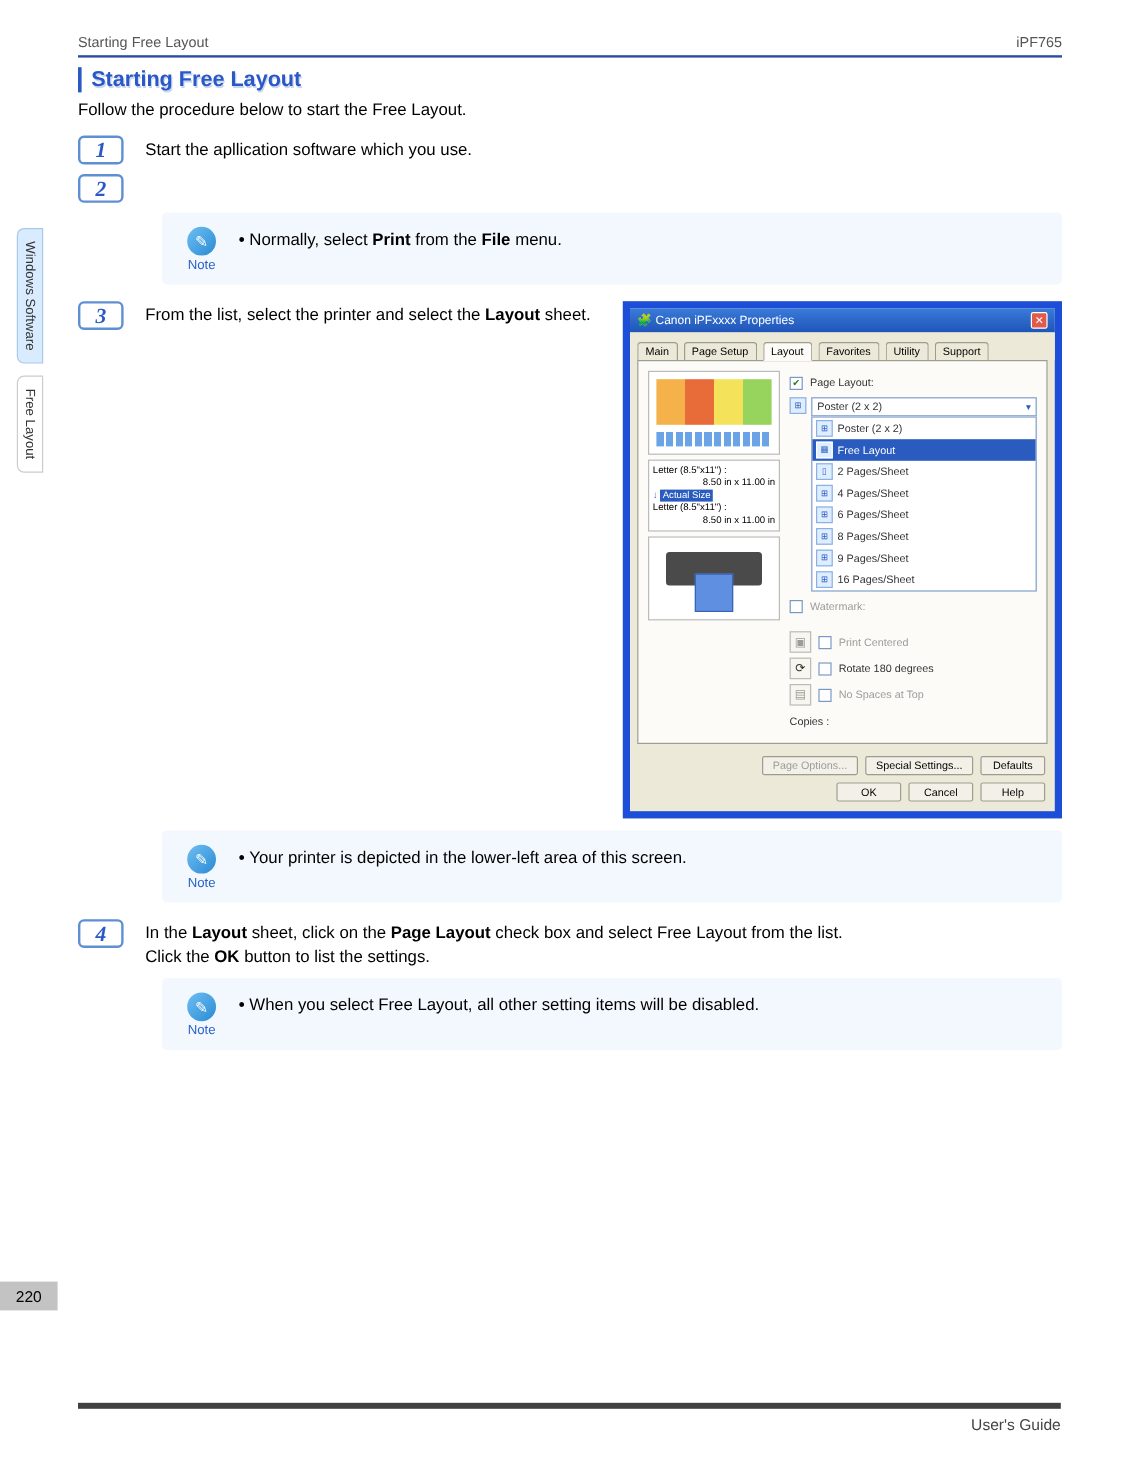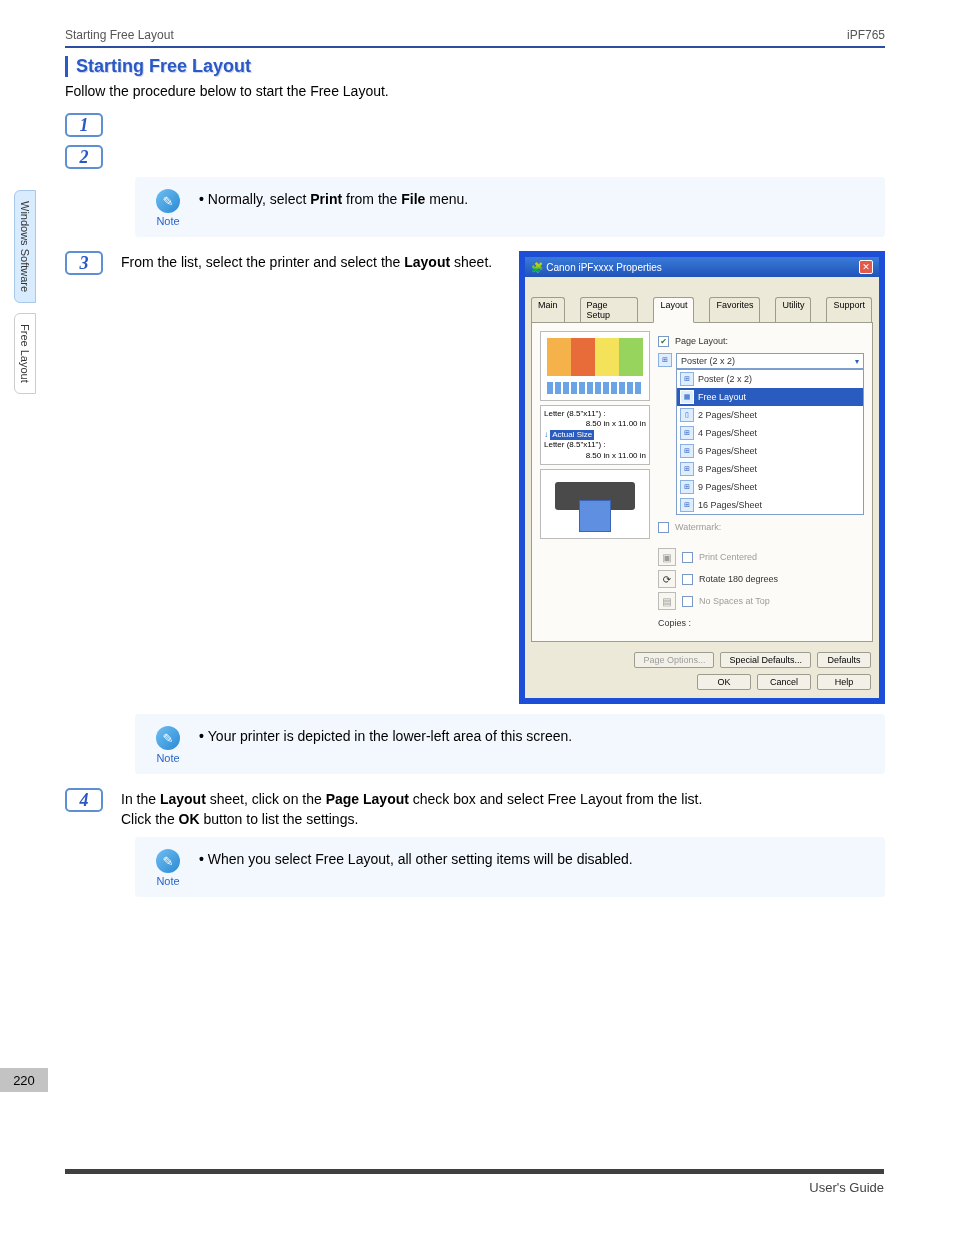--- a/index.html
+++ b/index.html
@@ -134,24 +134,25 @@
     background:#e25b4a;
     color:#fff;
     width:14px;height:14px;
     display:flex;align-items:center;justify-content:center;
     border:1px solid #fff;
     font-size:9px;
     border-radius:2px;
   }
   .dlg-tabs {
     display:flex;
-    gap:14px;
+    gap:4px;
     background:#ece9d8;
-    padding:20px 6px 0 6px;
-    font-size:9px;
+    padding:8px 6px 0 6px;
+    font-size:9px;
+    align-items:center;
   }
   .dlg-tab {
     border:1px solid #9d9d8f;
     border-bottom:none;
     padding:2px 6px;
     background:#ece9d8;
     border-radius:3px 3px 0 0;
     margin-right:1px;
     position:relative;
   }
@@ -301,20 +302,21 @@
     <span>Starting Free Layout</span>
     <span>iPF765</span>
   </div>
   <hr class="top-rule">
 
   <div class="section-title">Starting Free Layout</div>
   <div class="intro">Follow the procedure below to start the Free Layout.</div>
 
   <div class="step-row">
     <div class="step-num">1</div>
+    <div class="step-text">Start the apllication software which you use.</div>
   </div>
 
   <div class="step-row">
     <div class="step-num">2</div>
   </div>
 
   <div class="note-box">
     <div class="note-icon-wrap">
       <div class="note-icon">✎</div>
       <div class="note-label">Note</div>
@@ -430,21 +432,21 @@
             <span class="chk"></span>
             <span>No Spaces at Top</span>
           </div>
           <div class="ctrl-row">
             <span>Copies :</span>
           </div>
         </div>
       </div>
       <div class="dlg-buttons row1">
         <span class="dlg-btn disabled">Page Options...</span>
-        <span class="dlg-btn">Special Defaults...</span>
+        <span class="dlg-btn">Special Settings...</span>
         <span class="dlg-btn">Defaults</span>
       </div>
       <div class="dlg-buttons row2">
         <span class="dlg-btn">OK</span>
         <span class="dlg-btn">Cancel</span>
         <span class="dlg-btn">Help</span>
       </div>
     </div>
   </div>
 

